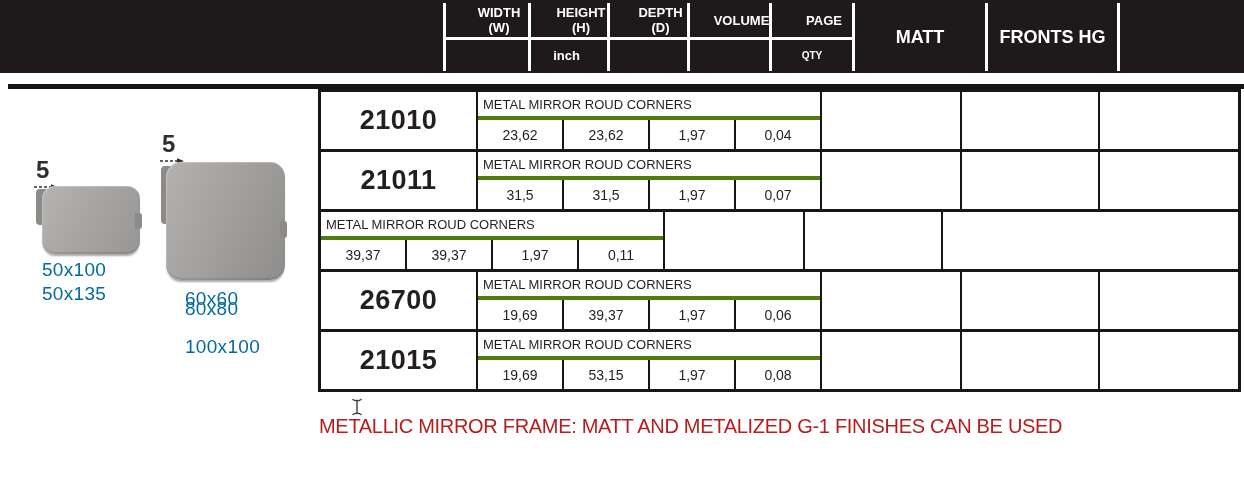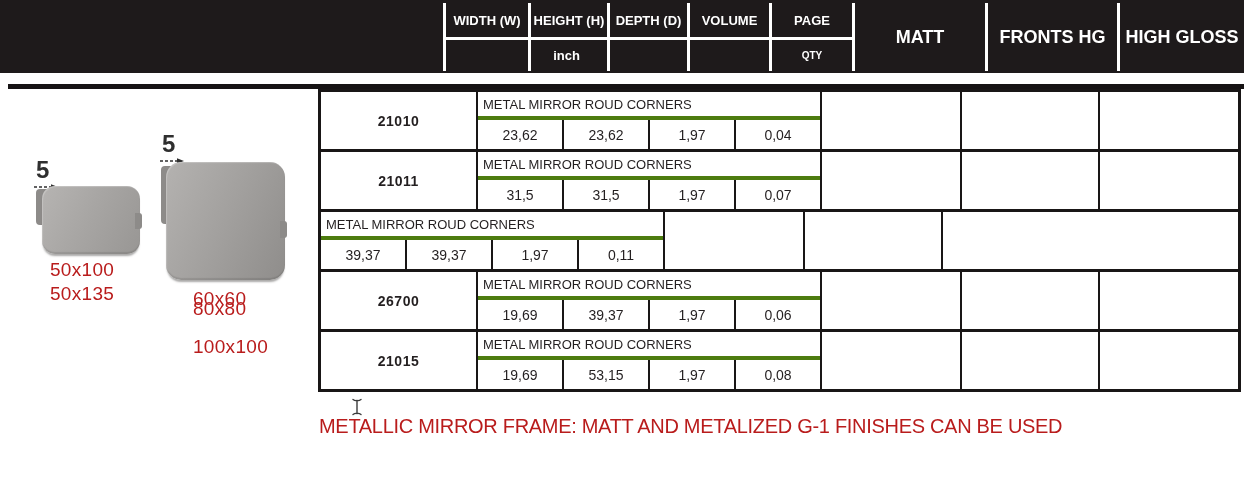--- a/index.html
+++ b/index.html
@@ -6,44 +6,44 @@
   html,body { width:1244px; height:480px; background:#ffffff; overflow:hidden;
               font-family:"Liberation Sans", sans-serif; color:#231f20; }
   #page { position:relative; width:1244px; height:480px; background:#fff; }
 
   
   .topbar { position:absolute; left:0; top:0; width:1244px; height:73px; background:#1e1a1b; }
   .sep-v { position:absolute; top:3px; height:68px; width:3px; background:#ffffff; }
   .sep-h { position:absolute; left:445px; top:37px; width:410px; height:3px; background:#ffffff; }
   .hlabel { position:absolute; color:#ffffff; font-weight:bold; text-align:center;
             display:flex; align-items:center; justify-content:center; }
-  .hl-sm  { top:3px; height:34px; font-size:13px; letter-spacing:0; }
+  .hl-sm  { top:3px; height:34px; font-size:13px; letter-spacing:0;padding-left:24px; }
   .hl-unit{ top:40px; height:31px; font-size:13px; }
   .hl-tiny{ top:40px; height:31px; font-size:10px; }
   .hl-big { top:3px; height:68px; font-size:18px; }
 
   
   .rule { position:absolute; left:8px; top:84px; width:1236px; height:5px; background:#161314; }
 
   
   .imgarea { position:absolute; left:8px; top:89px; width:310px; height:303px; background:#fff; }
   .dim5 { position:absolute; font-size:24px; font-weight:600; color:#2f2f2f; }
   .dimarrow { position:absolute; }
   .mirror-face { position:absolute; box-shadow: 0 3px 2px -1px rgba(100,98,96,0.55), inset 0 -2px 1px rgba(0,0,0,0.10), inset 1px 1px 1px rgba(255,255,255,0.25); }
   .mirror-flange { position:absolute; background:#8d8b89; border-radius:4px 0 0 4px; box-shadow: inset -1px 0 1px rgba(0,0,0,0.15); }
   .mirror-tab { position:absolute; background:#8d8b89; border-radius:0 3px 3px 0; }
-  .sizelabel { position:absolute; font-size:19px; color:#b91c1c; letter-spacing:0.3px;margin-left:8px; }
+  .sizelabel { position:absolute; font-size:19px; color:#0369a1; letter-spacing:0.3px; }
 
   
   .dtable { position:absolute; left:318px; top:89px; width:923px; height:303px;
             border:3px solid #191616; display:flex; flex-direction:column; background:#fff; }
   .trow { height:60px; display:flex; border-bottom:3px solid #191616; }
   .trow:last-child { border-bottom:none; flex:1; }
   .cell-code { width:157px; border-right:2px solid #191616; display:flex; align-items:center;
-               justify-content:center; font-weight:bold; font-size:14px; letter-spacing:0.5px; }
+               justify-content:center; font-weight:bold; font-size:27px; letter-spacing:0.5px; }
   .spec { width:344px; border-right:2px solid #191616; display:flex; flex-direction:column; }
   .desc { height:28px; border-bottom:4px solid #4d7c0f; display:flex; align-items:center;
           padding-left:5px; font-size:13px; white-space:nowrap; }
   .vals { flex:1; display:flex; }
   .vals > div { flex:1; border-right:2px solid #191616; display:flex; align-items:center;
                 justify-content:center; font-size:14px; }
   .vals > div:last-child { border-right:none; }
   .cell-empty { border-right:2px solid #191616; }
   .ce1 { width:140px; } .ce2 { width:138px; } .ce3 { flex:1; border-right:none; }
 
@@ -73,21 +73,20 @@
     <div class="hlabel hl-sm" style="left:531px; width:76px">HEIGHT (H)</div>
     <div class="hlabel hl-sm" style="left:610px; width:77px">DEPTH (D)</div>
     <div class="hlabel hl-sm" style="left:690px; width:79px">VOLUME</div>
     <div class="hlabel hl-sm" style="left:772px; width:80px">PAGE</div>
 
     <div class="hlabel hl-unit" style="left:446px; width:241px">inch</div>
     <div class="hlabel hl-tiny" style="left:772px; width:80px">QTY</div>
 
     <div class="hlabel hl-big" style="left:855px; width:130px">MATT</div>
     <div class="hlabel hl-big" style="left:988px; width:129px">FRONTS HG</div>
-    <div class="hlabel hl-big" style="left:1120px; width:124px">HIGH GLOSS</div>
   </div>
 
   <div class="rule"></div>
 
   <div class="imgarea">
 
     <div style="position:absolute; left:20px; top:67px; width:140px; height:160px">
       <div class="dim5" style="left:8px; top:0">5</div>
       <svg class="dimarrow" style="left:4px; top:27px" width="26" height="8" viewBox="0 0 26 8">
         <line x1="2" y1="4" x2="20" y2="4" stroke="#2f2f2f" stroke-width="1.3" stroke-dasharray="3,2"></line>

